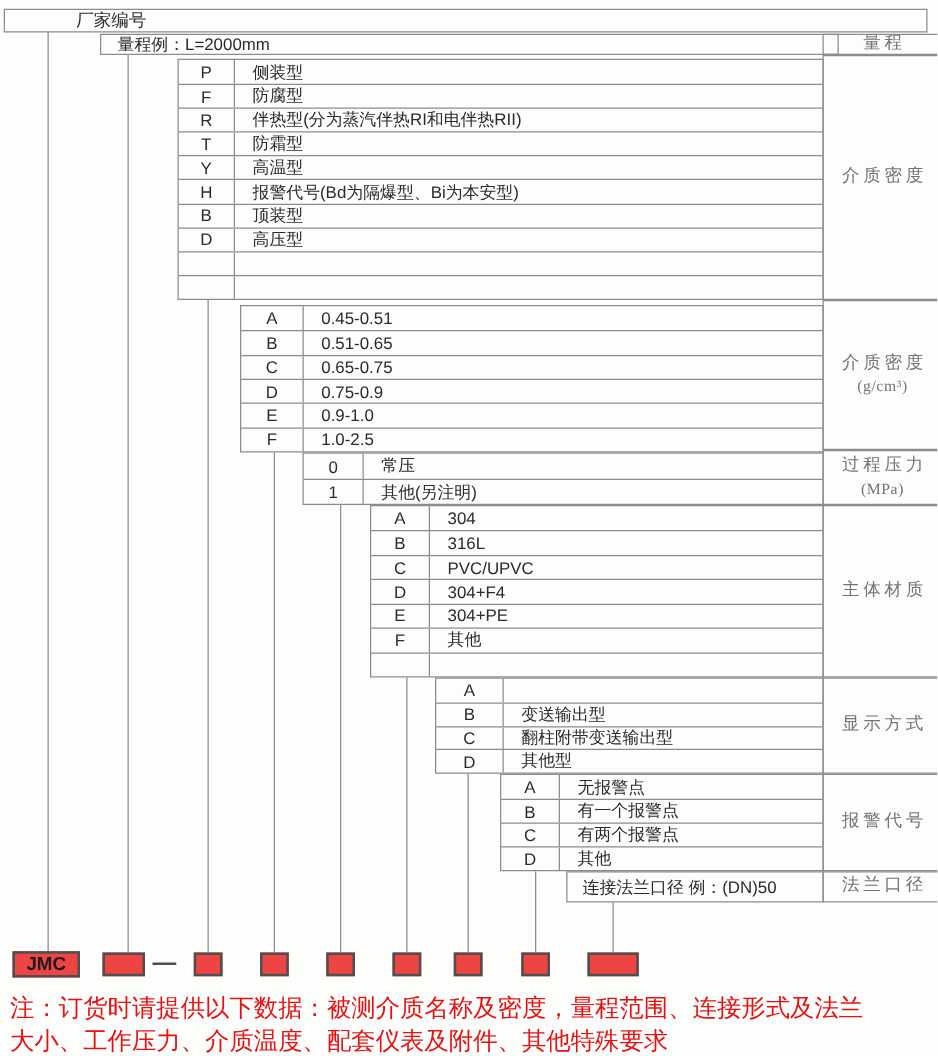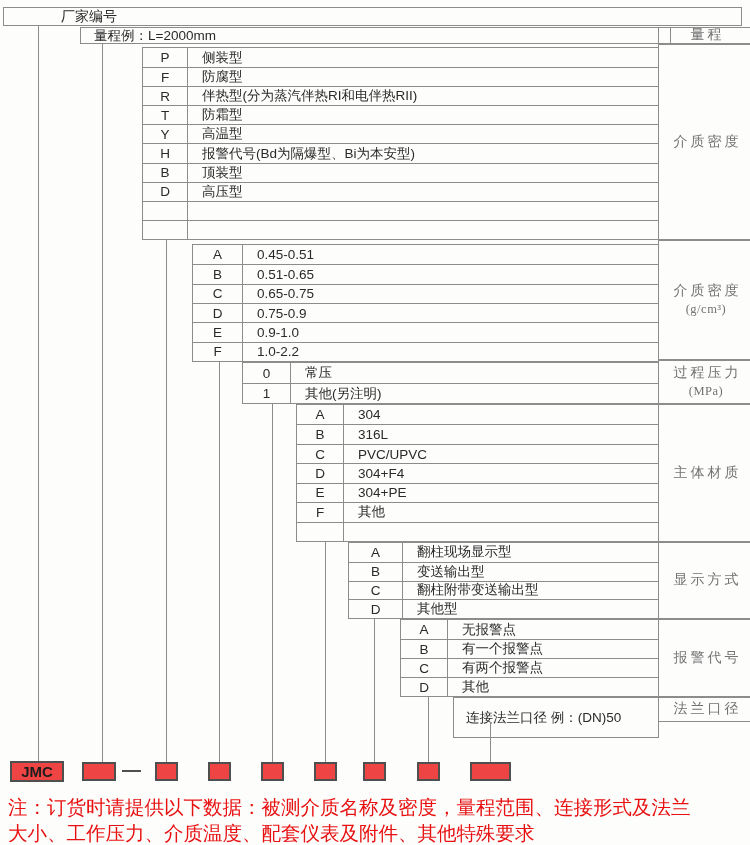--- a/index.html
+++ b/index.html
@@ -21,21 +21,21 @@
   .trow + .trow { border-top:1px solid #8c8c8c; }
   .tcode { width:var(--cw); border-right:1px solid #8c8c8c; display:flex; align-items:center; justify-content:center; font-size:13.5px; flex:none; }
   .tdesc { flex:1; display:flex; align-items:center; padding-left:14px; font-size:13.5px; white-space:nowrap; overflow:hidden; }
 
   .s-basic    { left:142px; top:47px;  width:517px; height:193px; --rh:19.1px;  --cw:45px; }
   .s-density  { left:192px; top:244px; width:467px; height:118px; --rh:19.33px; --cw:50px; }
   .s-pressure { left:242px; top:362px; width:417px; height:42px;  --rh:20px;    --cw:48px; }
   .s-material { left:296px; top:404px; width:363px; height:138px; --rh:19.43px; --cw:47px; }
   .s-display  { left:348px; top:542px; width:311px; height:77px;  --rh:18.75px; --cw:54px; }
   .s-alarm    { left:400px; top:619px; width:259px; height:78px;  --rh:19px;    --cw:47px; }
-  .s-flange   { left:453px; top:697px; width:206px; height:41px; display:flex; align-items:center; padding-left:12px; font-size:13.5px; white-space:nowrap; }
+  .s-flange   { left:453px; top:697px; width:206px; height:25px; display:flex; align-items:center; padding-left:12px; font-size:13.5px; white-space:nowrap; }
 
   
   .lbl {
     position:absolute; left:658px; width:96px; border:1px solid #8c8c8c;
     display:flex; flex-direction:column; align-items:center; justify-content:center;
     font-family:"Liberation Serif","DejaVu Serif",serif; font-size:14px; color:#737373;
     letter-spacing:3px; text-indent:3px; text-align:center; line-height:1.35;
   }
   .lbl .sub { font-size:12.5px; letter-spacing:0.5px; text-indent:0; }
 
@@ -123,21 +123,21 @@
       <div class="trow">
         <div class="tcode">D</div>
         <div class="tdesc">0.75-0.9</div>
       </div>
       <div class="trow">
         <div class="tcode">E</div>
         <div class="tdesc">0.9-1.0</div>
       </div>
       <div class="trow">
         <div class="tcode">F</div>
-        <div class="tdesc">1.0-2.2</div>
+        <div class="tdesc">1.0-2.5</div>
       </div>
     </div>
   <div class="sec s-pressure">
       <div class="trow">
         <div class="tcode">0</div>
         <div class="tdesc">常压</div>
       </div>
       <div class="trow">
         <div class="tcode">1</div>
         <div class="tdesc">其他(另注明)</div>
@@ -169,21 +169,20 @@
         <div class="tdesc">其他</div>
       </div>
       <div class="trow">
         <div class="tcode"></div>
         <div class="tdesc"></div>
       </div>
     </div>
   <div class="sec s-display">
       <div class="trow">
         <div class="tcode">A</div>
-        <div class="tdesc">翻柱现场显示型</div>
       </div>
       <div class="trow">
         <div class="tcode">B</div>
         <div class="tdesc">变送输出型</div>
       </div>
       <div class="trow">
         <div class="tcode">C</div>
         <div class="tdesc">翻柱附带变送输出型</div>
       </div>
       <div class="trow">

